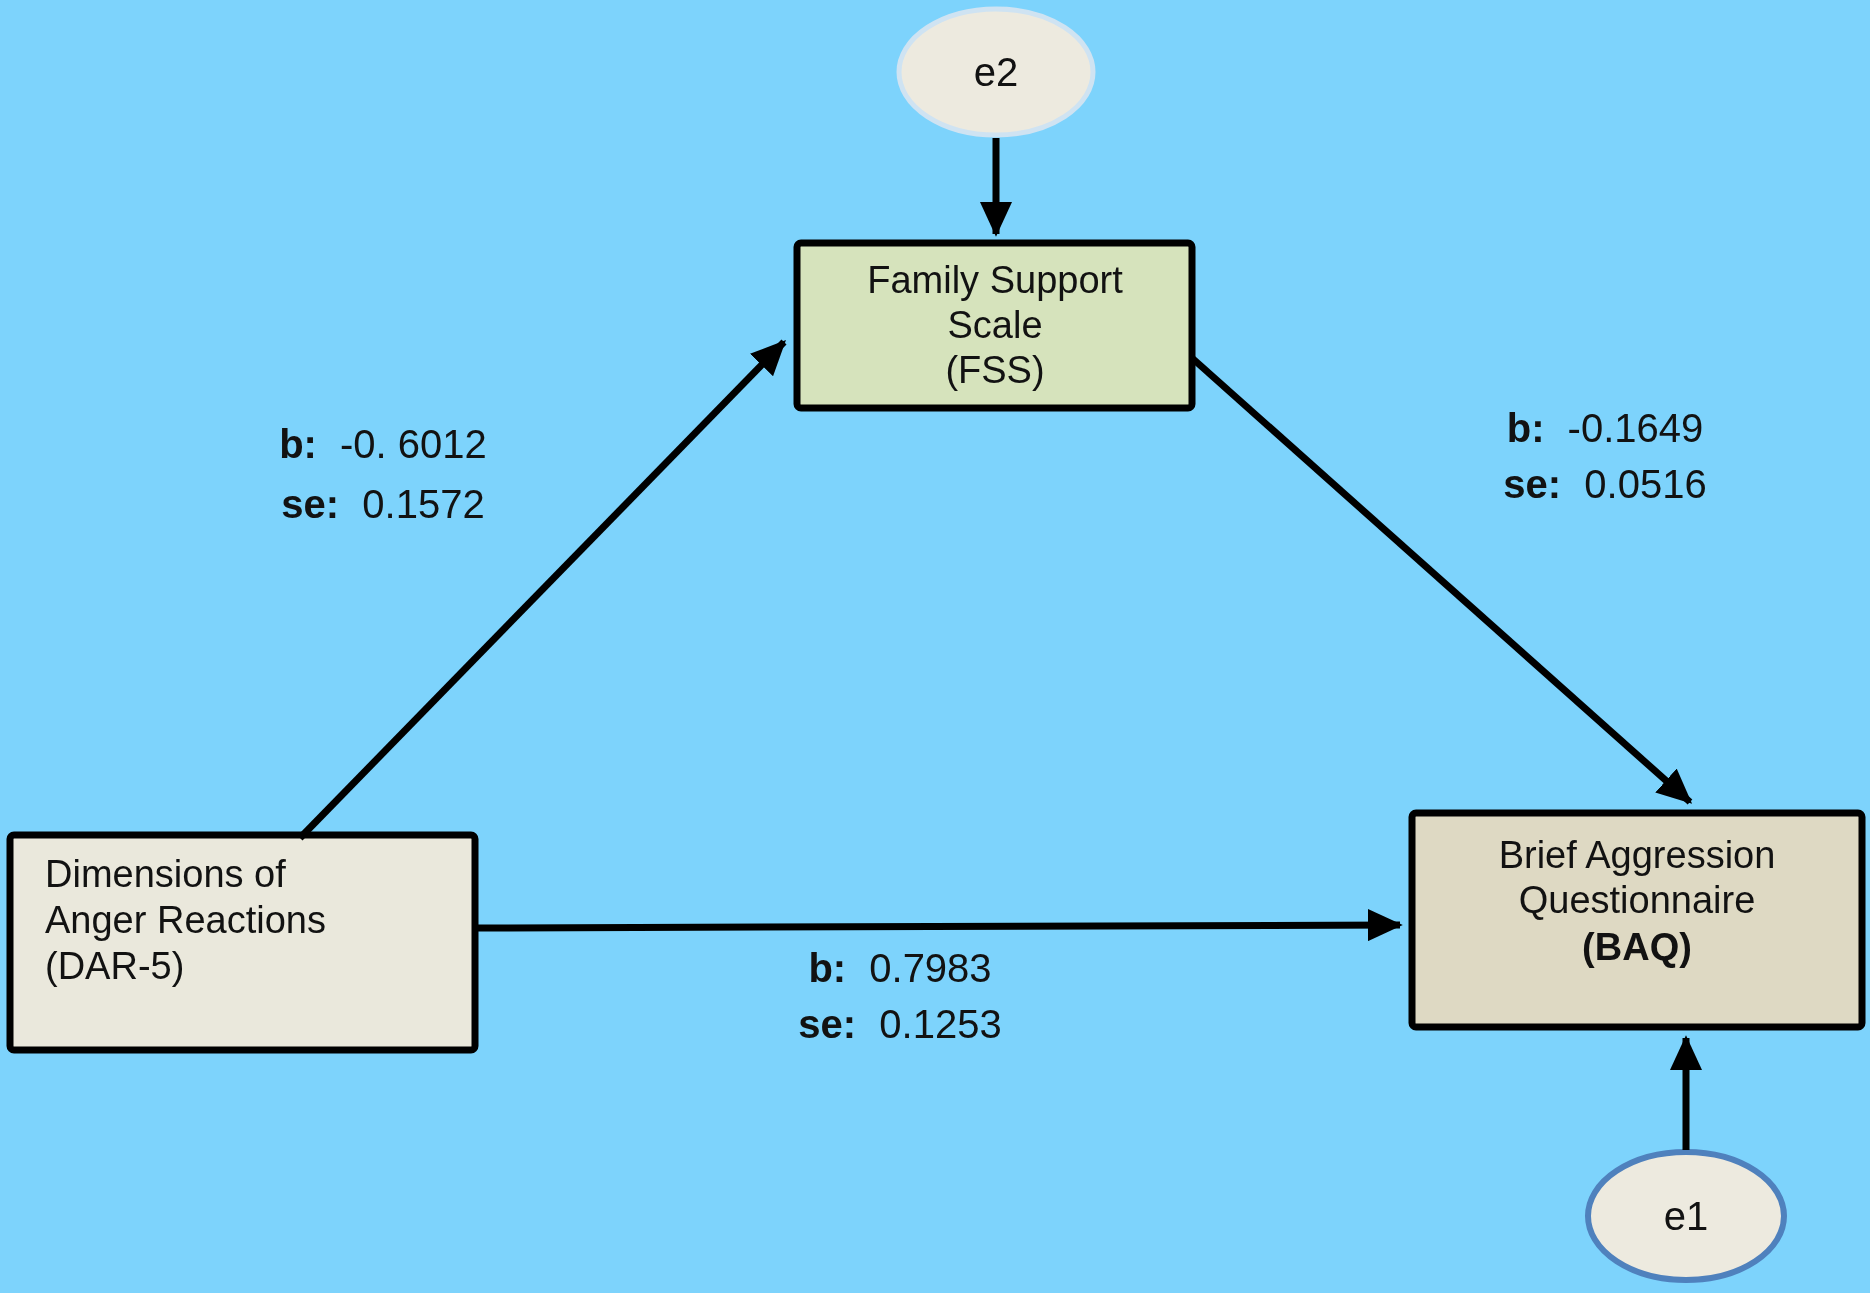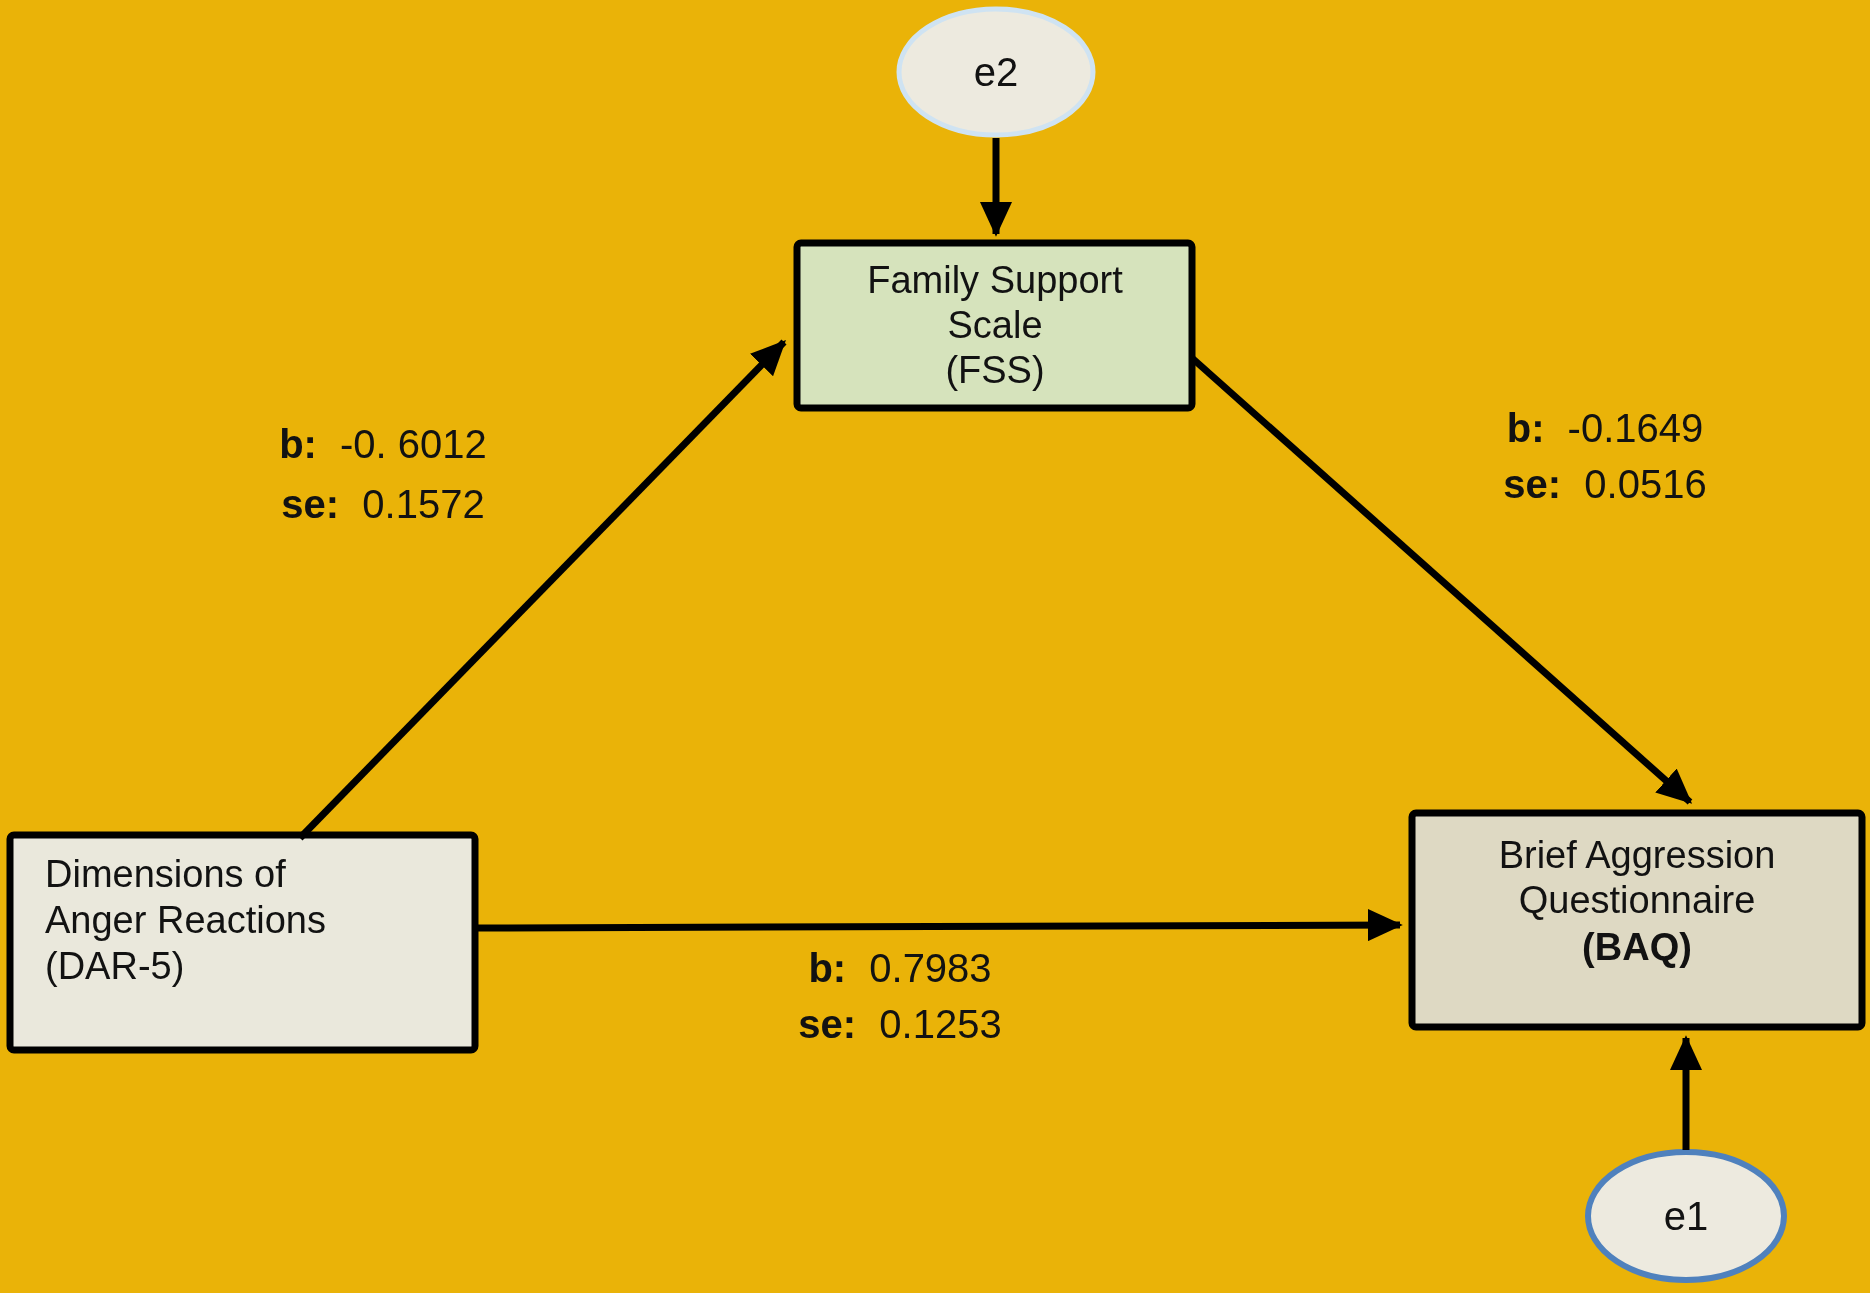--- a/index.html
+++ b/index.html
@@ -4,21 +4,21 @@
 <style>
   html, body {
     margin: 0;
     padding: 0;
     background: #ffffff;
   }
   .stage {
     position: relative;
     width: 1870px;
     height: 1293px;
-    background: #eab308;
+    background: #7dd3fc;
     overflow: hidden;
     font-family: "Liberation Sans", sans-serif;
   }
   svg { display: block; }
   svg text {
     font-family: "Liberation Sans", sans-serif;
     fill: #121212;
   }
   .box-rect {
     stroke: #000000;

